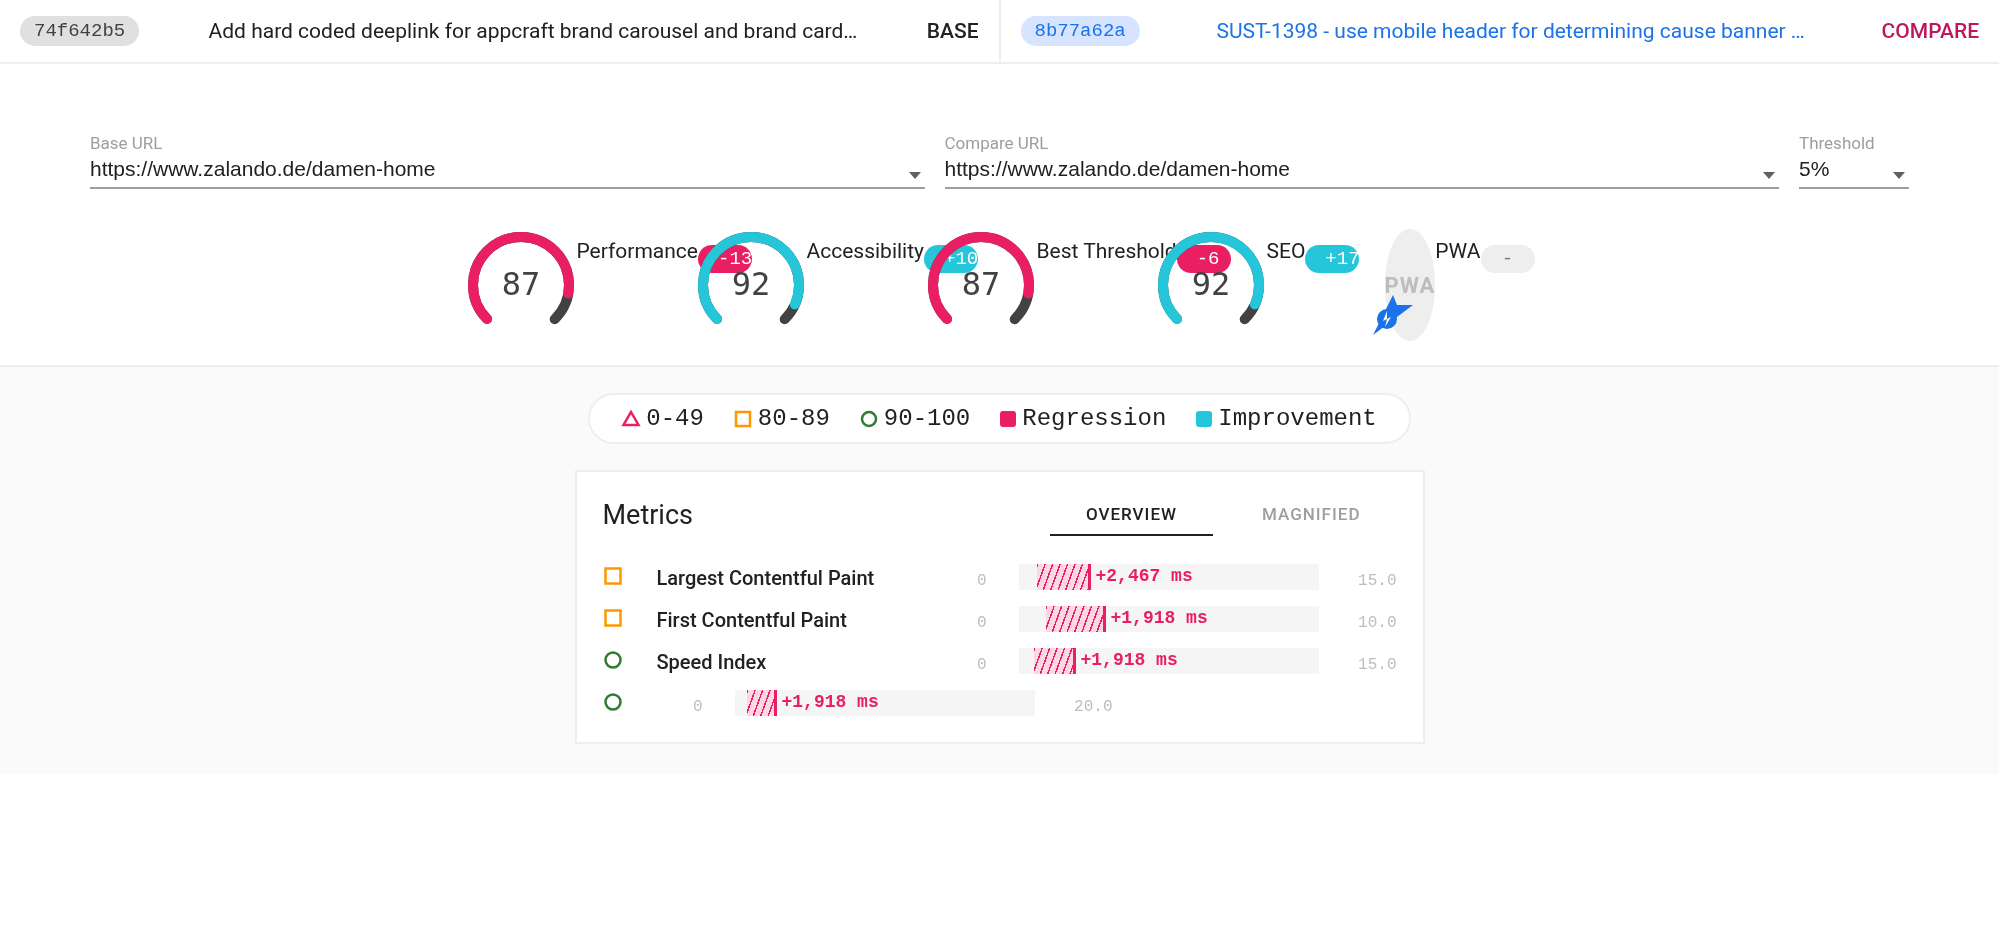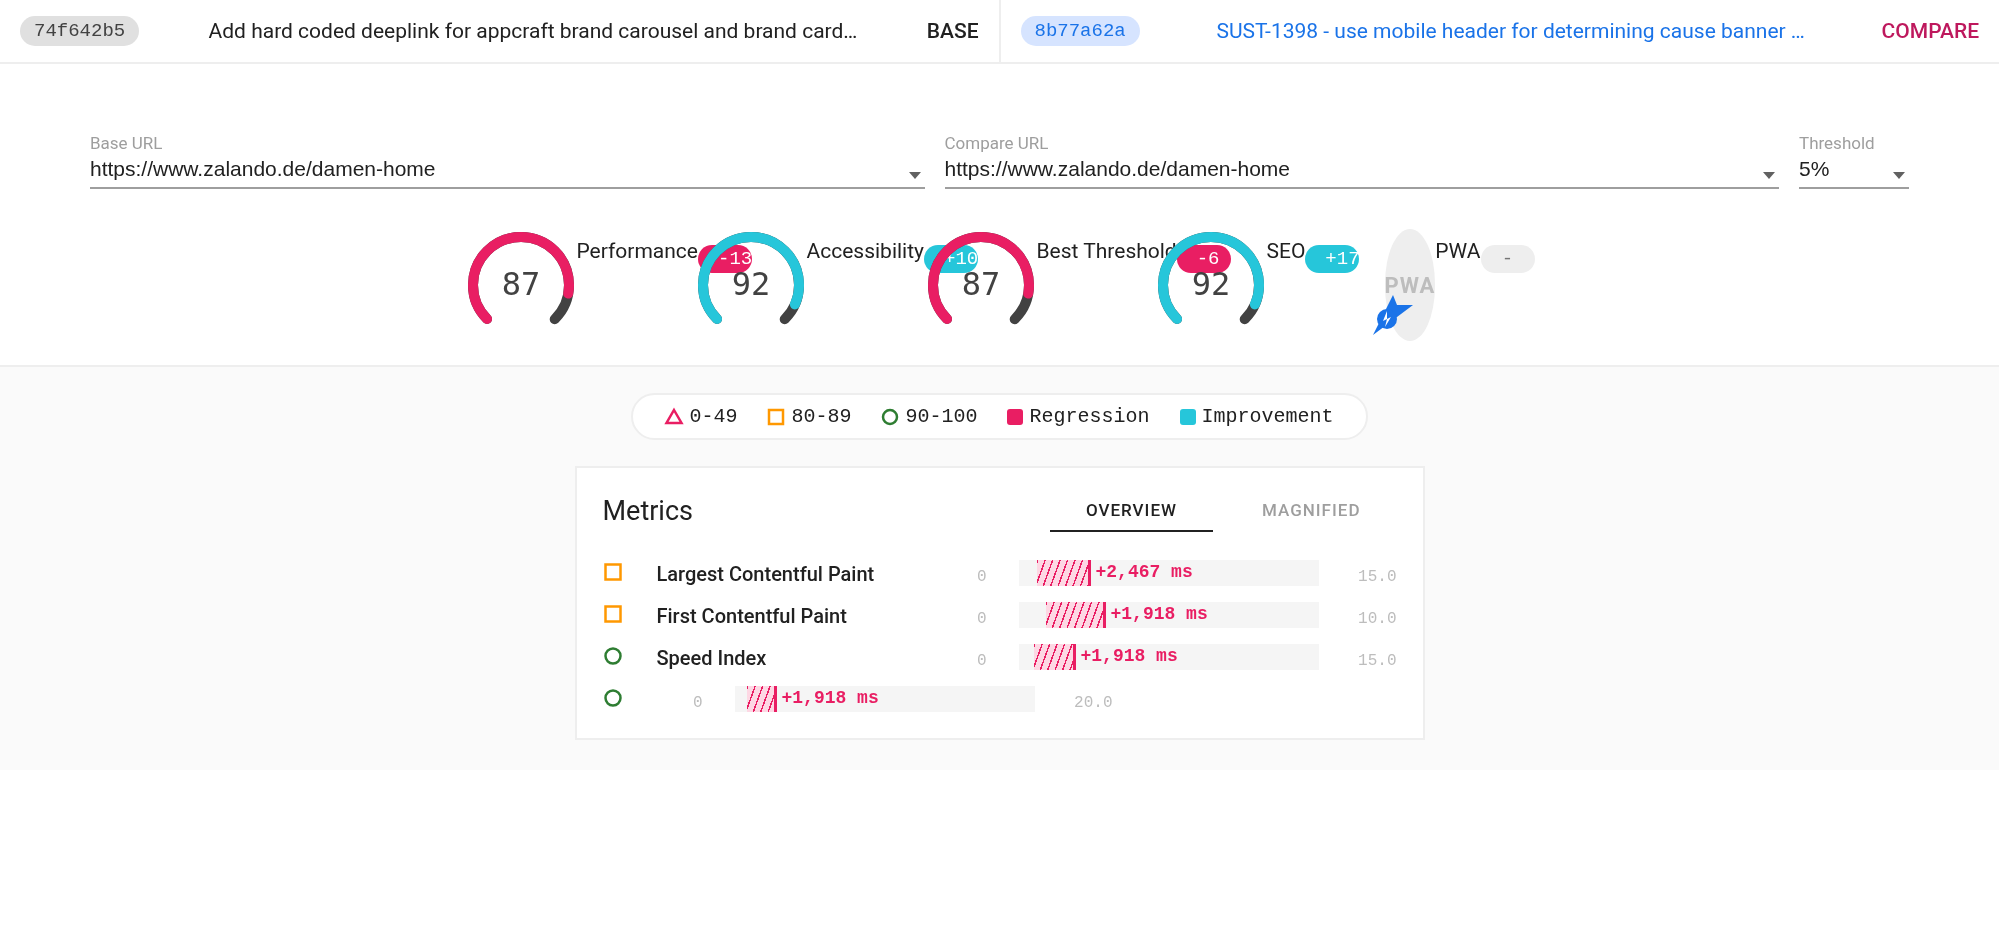--- a/index.html
+++ b/index.html
@@ -146,21 +146,21 @@
     padding: 26px 0;
     background:#fafafa;
   }
   .legend {
     display:flex; align-items:center; gap: 30px;
     border:2px solid #eeeeee;
     border-radius: 999px;
     padding: 10px 32px;
     background:#fff;
   }
-  .legend-item { display:flex; align-items:center; gap:6px; font-size:20px; }
+  .legend-item { display:flex; align-items:center; gap:6px; font-size:24px; }
   .sq-red { width:16px; height:16px; background:#e91e63; border-radius:3px; }
   .sq-teal{ width:16px; height:16px; background:#26c6da; border-radius:3px; }
 
   
   .metrics-wrap {
     display:flex; justify-content:center;
     background:#fafafa;
     padding: 0 0 30px 0;
   }
   .metrics-card {

